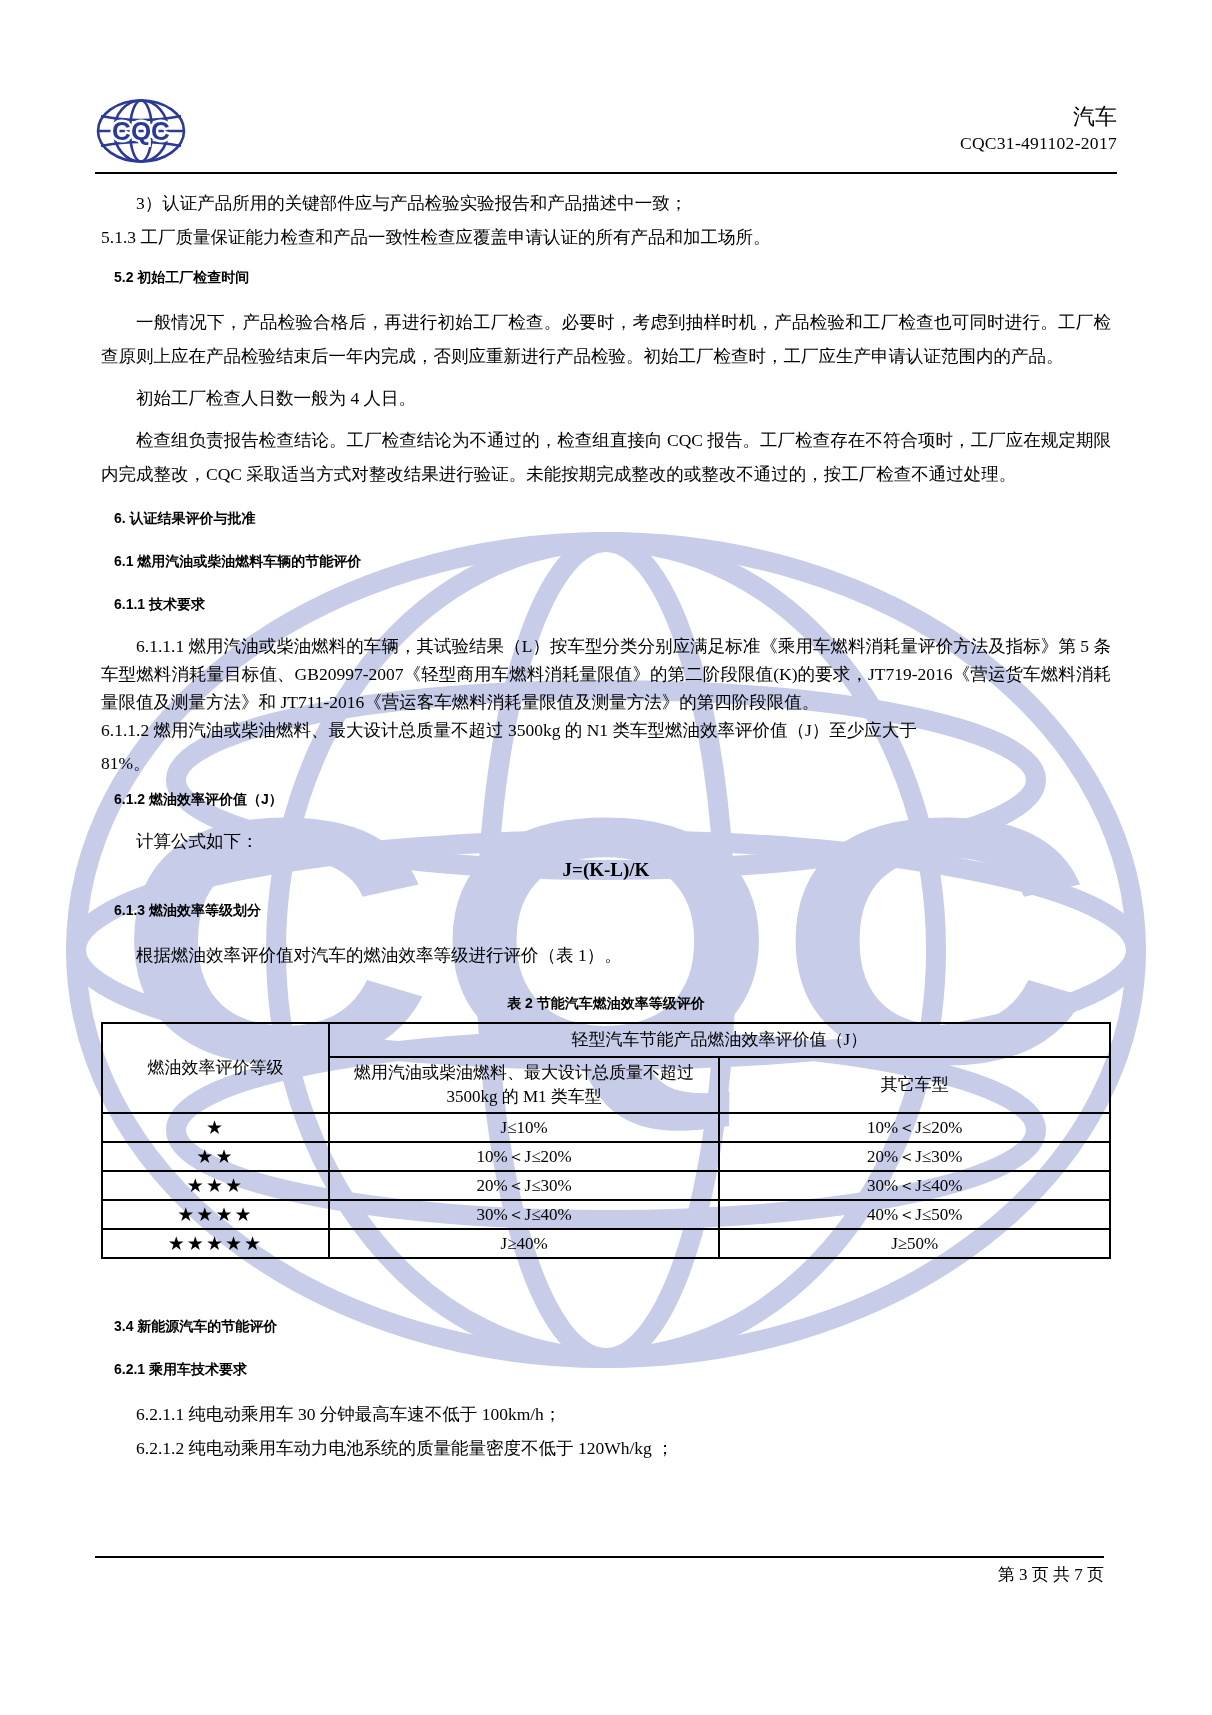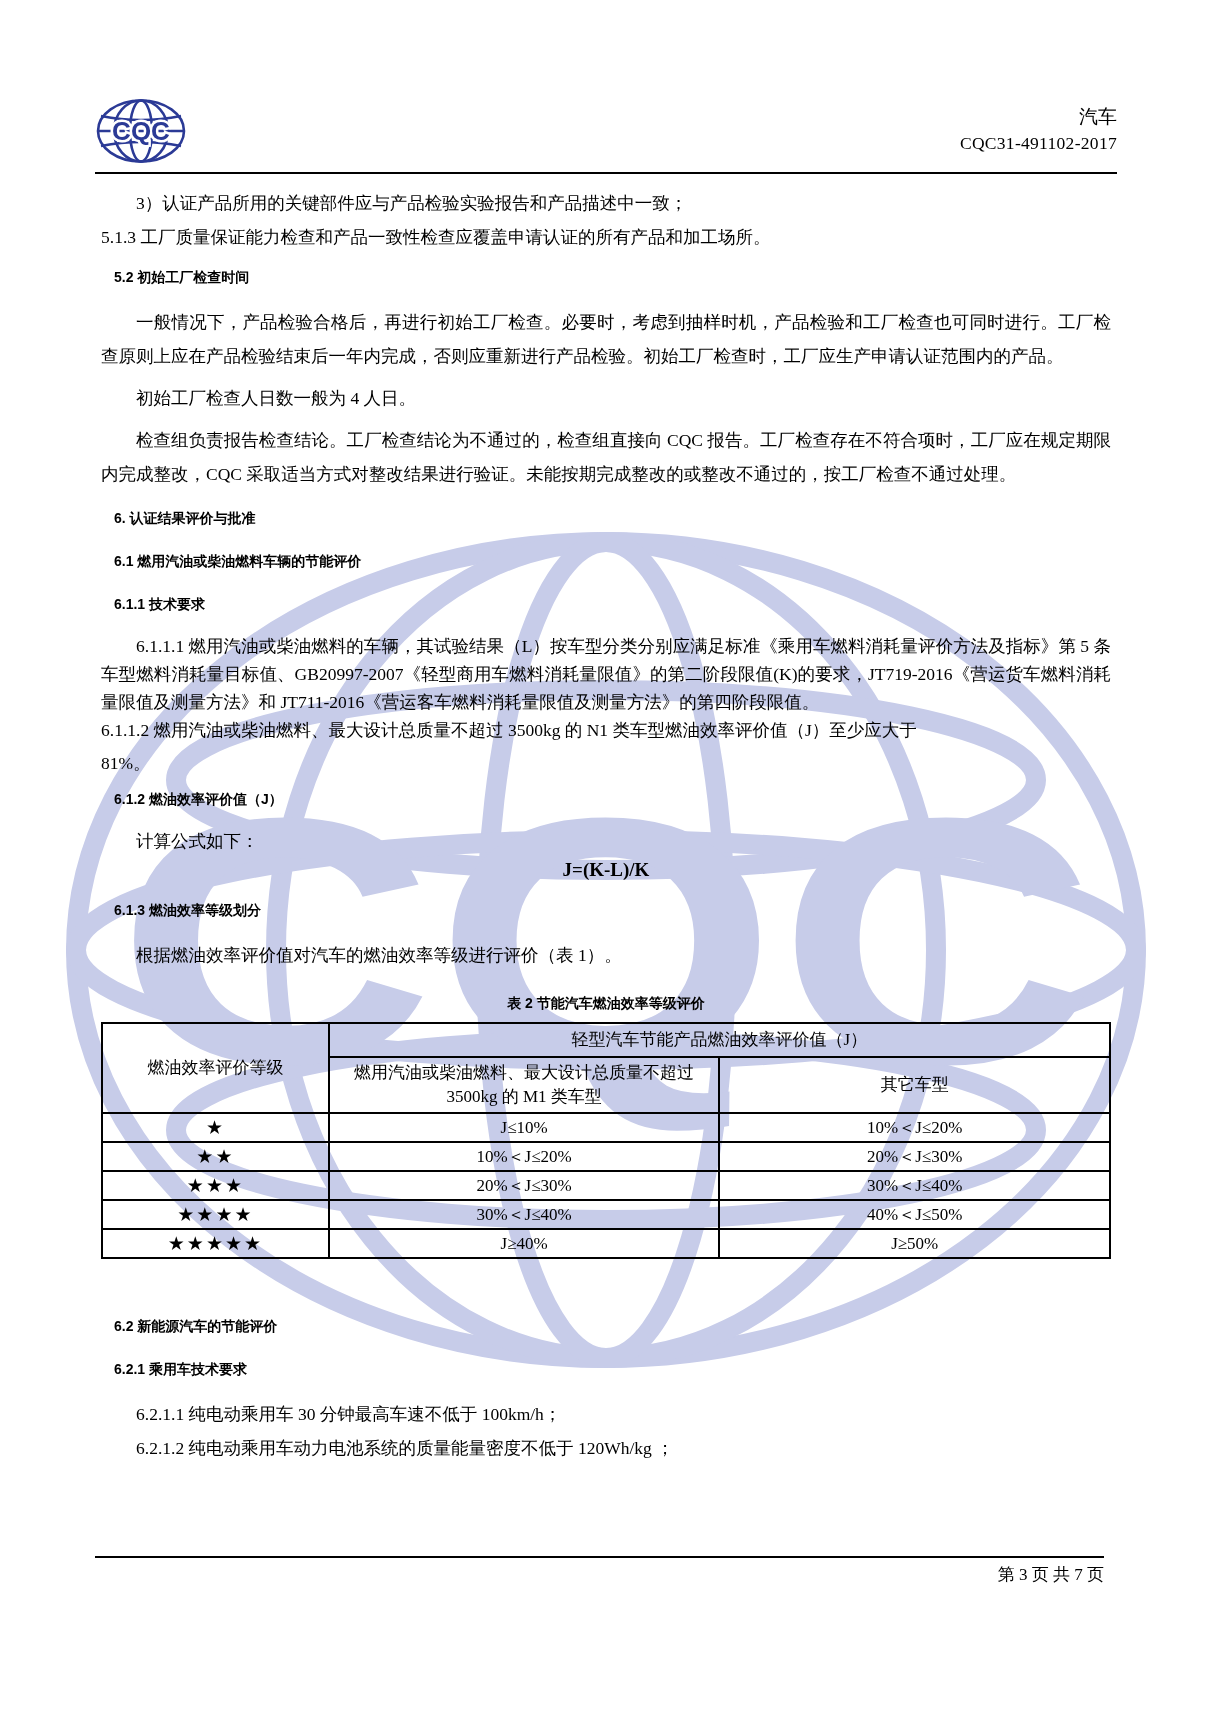--- a/index.html
+++ b/index.html
@@ -25,21 +25,21 @@
     margin: 0 95px;
     padding-top: 98px;
     padding-bottom: 8px;
     border-bottom: 2px solid #000;
     display: flex;
     justify-content: space-between;
     align-items: flex-start;
   }
   .logo-box { width: 92px; height: 66px; }
   .hdr-right { text-align: right; margin-top: 6px; line-height: 26px; }
-  .hdr-cat { font-size: 19px; }
+  .hdr-cat { font-size: 22px; }
   .hdr-num { font-size: 17.5px; letter-spacing: 0.3px; }
 
   
   .content { margin: 0 95px; padding: 0 6px; text-align: justify; }
   .ln   { line-height: 34px; margin: 0; }
   .tight{ line-height: 28px; }
   .ind  { text-indent: 2em; }
   .hd {
     font-family: "Liberation Sans", "DejaVu Sans", sans-serif;
     font-weight: 700; font-size: 14px; line-height: 30px; margin: 13px;
@@ -172,21 +172,21 @@
           <td>40%＜J≤50%</td>
         </tr>
         <tr class="drow">
           <td class="stars">★★★★★</td>
           <td>J≥40%</td>
           <td>J≥50%</td>
         </tr>
       </tbody>
         </table>
 
-      <p class="hd mt52">6.2 新能源汽车的节能评价</p>
+      <p class="hd mt52">3.4 新能源汽车的节能评价</p>
       <p class="hd mt8">6.2.1 乘用车技术要求</p>
       <p class="ln ind mt2">6.2.1.1 纯电动乘用车 30 分钟最高车速不低于 100km/h；</p>
       <p class="ln ind">6.2.1.2 纯电动乘用车动力电池系统的质量能量密度不低于 120Wh/kg ；</p>
     </div>
   </div>
 
   <div class="footer">
     <span>第 3 页 共 7 页</span>
   </div>
 </div>

